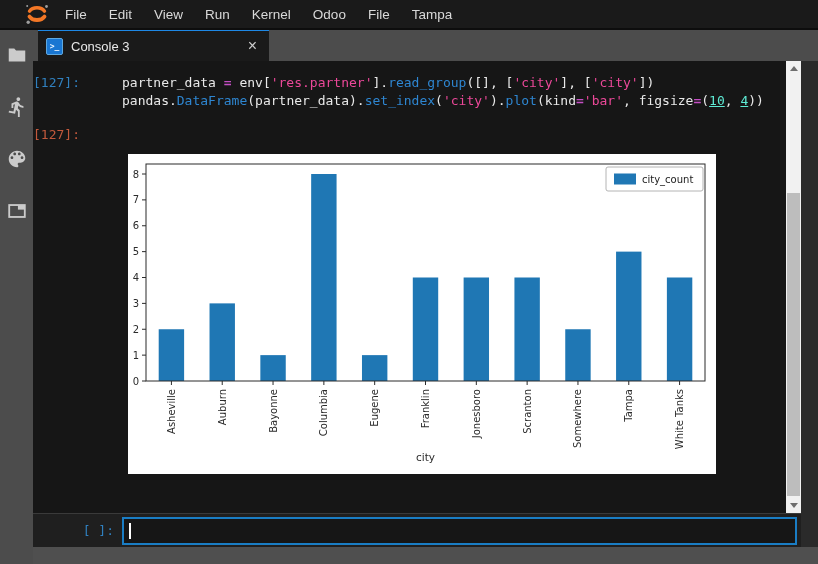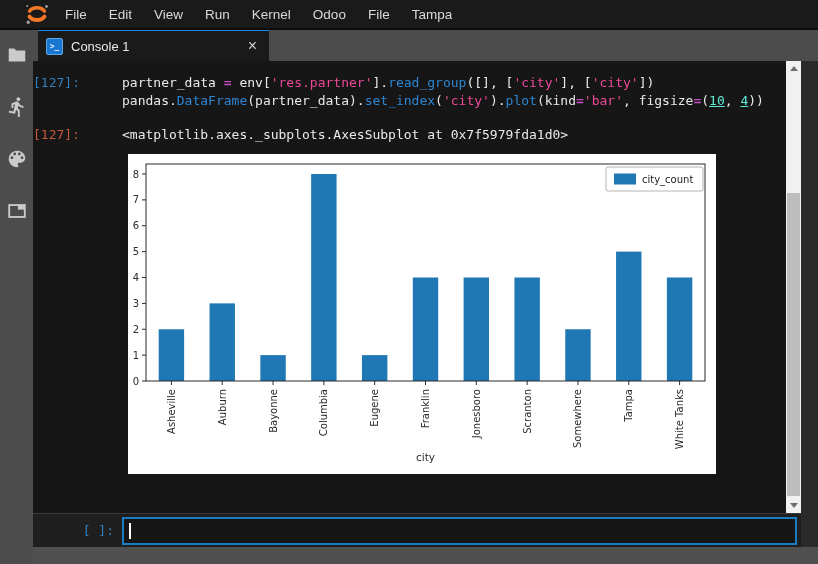--- a/index.html
+++ b/index.html
@@ -129,39 +129,38 @@
   </svg>
   <svg class="side-icon" viewBox="0 0 24 24">
     <rect x="3.5" y="5.5" width="17" height="13" fill="none" stroke="#d6d6d6" stroke-width="2"></rect>
     <rect x="13" y="5.5" width="7.5" height="5" fill="#d6d6d6"></rect>
   </svg>
 </div>
 
 <div class="tabbar">
   <div class="tab">
     <div class="tab-term-icon">&gt;_</div>
-    <div class="tab-label">Console 1</div>
+    <div class="tab-label">Console 3</div>
     <div class="tab-close">×</div>
   </div>
 </div>
 
 <div class="console">
   <div class="scroll-content">
 
     <div class="cell">
       <div class="prompt prompt-in">[127]:</div>
       <div class="code">
           <div class="code-line"><span class="tk-pl">partner_data </span><span class="tk-op">=</span><span class="tk-pl"> env[</span><span class="tk-str">'res.partner'</span><span class="tk-pl">].</span><span class="tk-fn">read_group</span><span class="tk-pl">([], [</span><span class="tk-str">'city'</span><span class="tk-pl">], [</span><span class="tk-str">'city'</span><span class="tk-pl">])</span></div>
           <div class="code-line"><span class="tk-pl">pandas.</span><span class="tk-fn">DataFrame</span><span class="tk-pl">(partner_data).</span><span class="tk-fn">set_index</span><span class="tk-pl">(</span><span class="tk-str">'city'</span><span class="tk-pl">).</span><span class="tk-fn">plot</span><span class="tk-pl">(kind</span><span class="tk-op">=</span><span class="tk-str">'bar'</span><span class="tk-pl">, figsize</span><span class="tk-op">=</span><span class="tk-pl">(</span><span class="tk-num">10</span><span class="tk-pl">, </span><span class="tk-num">4</span><span class="tk-pl">))</span></div>
         </div>
     </div>
 
     <div class="cell output-cell">
       <div class="prompt prompt-out">[127]:</div>
-      <div class="output-text">&lt;matplotlib.axes._subplots.AxesSubplot at 0x7f5979fda1d0&gt;</div>
     </div>
 
     <div class="figure">
       <svg viewBox="0 0 588 320">
           <rect x="30.704545454545453" y="175.25" width="25.40909090909091" height="51.75" fill="#1f77b4"></rect>
           <rect x="81.52272727272728" y="149.375" width="25.40909090909091" height="77.625" fill="#1f77b4"></rect>
           <rect x="132.3409090909091" y="201.125" width="25.40909090909091" height="25.875" fill="#1f77b4"></rect>
           <rect x="183.1590909090909" y="20" width="25.40909090909091" height="207" fill="#1f77b4"></rect>
           <rect x="233.97727272727272" y="201.125" width="25.40909090909091" height="25.875" fill="#1f77b4"></rect>
           <rect x="284.79545454545456" y="123.5" width="25.40909090909091" height="103.5" fill="#1f77b4"></rect>

